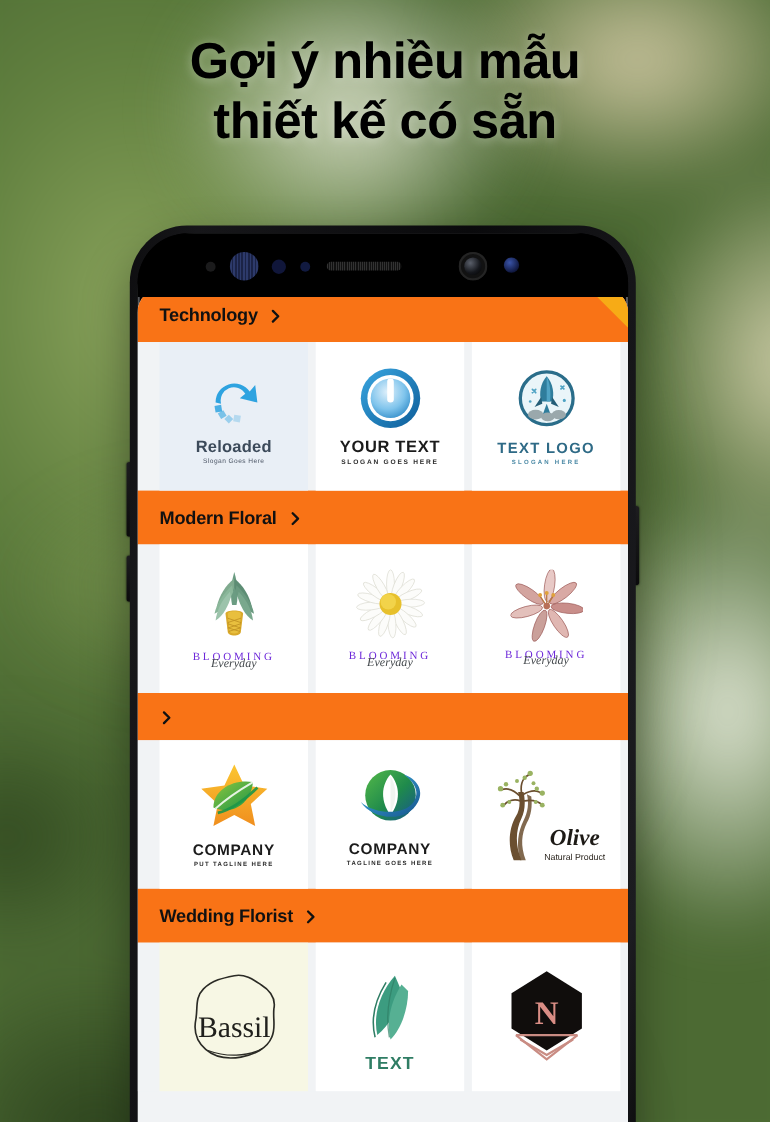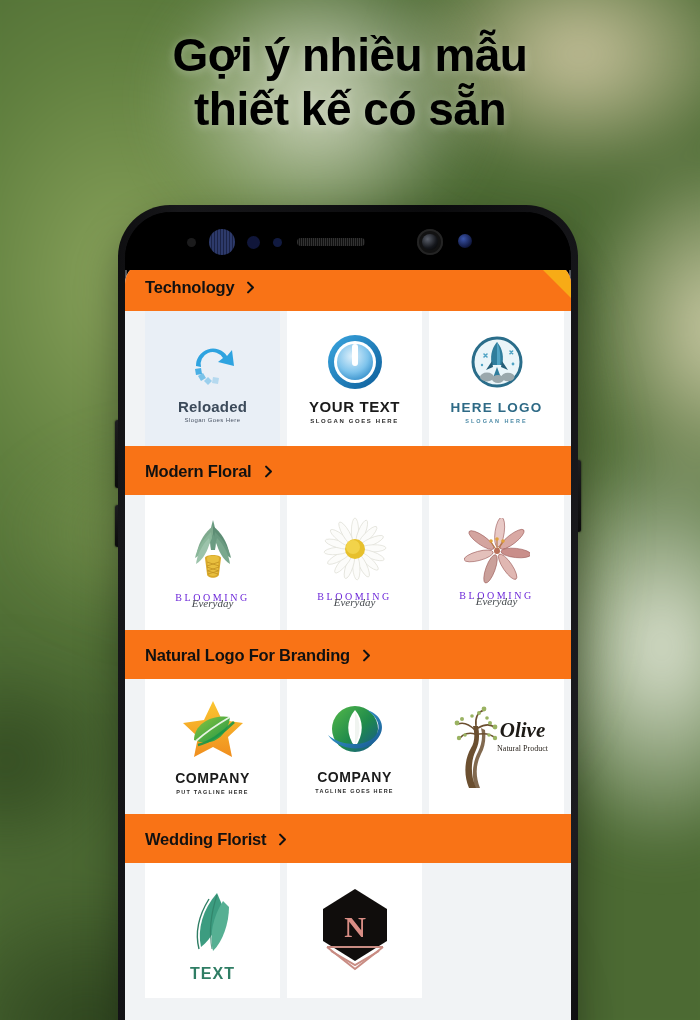--- a/index.html
+++ b/index.html
@@ -195,25 +195,25 @@
   .s-yourlogo  { font-size: 5.5px; color: #4c8aa6; margin-top: 3px; letter-spacing: 2px; font-weight: bold; }
 
   
   .t-bloom { font-size: 10px; color: #6d28d9; letter-spacing: 2.6px; margin-top: 6px; font-family: "Liberation Serif", serif; }
   .s-bloom { font-size: 11px; color: #43484c; font-style: italic; font-family: "Liberation Serif", serif; margin-top: -6px; }
 
   
   .t-company { font-size: 14px; font-weight: 800; color: #1b1b1b; letter-spacing: .6px; margin-top: 8px; }
   .s-company { font-size: 5.5px; font-weight: bold; color: #2b2b2b; letter-spacing: 1.2px; margin-top: 3px; }
   .t-olive { font-family: "Liberation Serif", serif; font-style: italic; font-weight: bold; font-size: 21px; color: #1d1a16; }
-  .s-olive { font-family: Liberation Serif, serif; font-size: 8px; color: #2a241d; margin-top: 1px; }
+  .s-olive { font-family: Liberation Sans, sans-serif; font-size: 8px; color: #2a241d; margin-top: 1px; }
   .t-menta { font-size: 16px; font-weight: 800; color: #2f7d64; letter-spacing: 1px; margin-top: 4px; }
 
   .stack { display:flex; flex-direction:column; align-items:center; justify-content:center; height:100%; width:100%; }
-  .olive-wrap { display:flex; align-items:flex-start; justify-content:center; gap:0px; width:100%; }
+  .olive-wrap { display:flex; align-items:flex-end; justify-content:center; gap:0px; width:100%; }
 </style>
 </head>
 <body>
 
 <div id="bg">
   <div class="layer base"></div>
   <div class="layer blotch1"></div>
   <div class="layer blotch2"></div>
   <div class="layer blotch3"></div>
 </div>
@@ -310,21 +310,21 @@
                   <ellipse cx="31" cy="45" rx="6" ry="4"></ellipse>
                   <ellipse cx="41" cy="43" rx="6.5" ry="4.2"></ellipse>
                 </g>
                 <g stroke="#4fa3c4" stroke-width="1.6" stroke-linecap="round">
                   <path d="M17 20 l3 3 M20 20 l-3 3"></path>
                   <path d="M43 17 l2.6 2.6 M45.6 17 l-2.6 2.6"></path>
                 </g>
                 <circle cx="46" cy="30" r="1.4" fill="#4fa3c4"></circle>
                 <circle cx="15" cy="31" r="1.2" fill="#4fa3c4"></circle>
               </svg>
-              <div class="t-yourlogo">HERE LOGO</div>
+              <div class="t-yourlogo">TEXT LOGO</div>
               <div class="s-yourlogo">SLOGAN HERE</div>
             </div>
           </div>
         </div>
 
         <div class="sec-head">
           <span class="sec-title">Modern Floral</span>
           <svg class="chev" viewBox="0 0 16 16">
             <path d="M5 2 L11 8 L5 14" fill="none" stroke="#111" stroke-width="2.6" stroke-linecap="round" stroke-linejoin="round"></path>
           </svg>
@@ -406,21 +406,20 @@
                 <circle cx="33" cy="21" r="1.8" fill="#e0a23c"></circle>
                 <circle cx="33" cy="33" r="3" fill="#b86f58"></circle>
               </svg>
               <div class="t-bloom">BLOOMING</div>
               <div class="s-bloom">Everyday</div>
             </div>
           </div>
         </div>
 
         <div class="sec-head">
-          <span class="sec-title">Natural Logo For Branding</span>
           <svg class="chev" viewBox="0 0 16 16">
             <path d="M5 2 L11 8 L5 14" fill="none" stroke="#111" stroke-width="2.6" stroke-linecap="round" stroke-linejoin="round"></path>
           </svg>
         </div>
         <div class="row">
 
           <div class="card">
             <div class="stack">
               <svg class="logo-art" width="70" height="64" viewBox="0 0 70 64">
                 <defs>
@@ -505,20 +504,29 @@
         </div>
 
         <div class="sec-head">
           <span class="sec-title">Wedding Florist</span>
           <svg class="chev" viewBox="0 0 16 16">
             <path d="M5 2 L11 8 L5 14" fill="none" stroke="#111" stroke-width="2.6" stroke-linecap="round" stroke-linejoin="round"></path>
           </svg>
         </div>
         <div class="row">
 
+          <div class="card tint-cream">
+            <div class="stack" style="justify-content:flex-start;padding-top:24px;">
+              <svg width="92" height="90" viewBox="0 0 92 90" style="position:relative;">
+                <path d="M46 6 C56 4 64 10 70 14 C78 19 84 26 82 36 C81 46 84 54 80 62 C76 72 64 78 52 80 C40 82 28 80 20 73 C12 66 9 56 11 46 C13 35 10 26 18 18 C26 10 36 8 46 6 Z" fill="none" stroke="#2b2b25" stroke-width="1.5" stroke-linejoin="round"></path>
+                <text x="46" y="62" text-anchor="middle" font-family="Liberation Serif, serif" font-size="27" fill="#20201c">Bassil</text>
+                <path d="M22 74 C38 80 58 80 72 72" fill="none" stroke="#2b2b25" stroke-width="1.2"></path>
+              </svg>
+            </div>
+          </div>
 
           <div class="card">
             <div class="stack" style="justify-content:flex-start;padding-top:26px;">
               <svg width="60" height="72" viewBox="0 0 60 72">
                 <path d="M34 4 C20 20 14 40 18 58 C28 50 38 34 40 18 Z" fill="#3c9c80"></path>
                 <path d="M40 12 C30 28 26 46 30 62 C40 52 46 34 46 18 Z" fill="#56b093"></path>
                 <path d="M26 10 C16 26 12 44 16 60" fill="none" stroke="#2f7d64" stroke-width="1.4"></path>
                 <path d="M34 6 C28 24 26 44 29 60" fill="none" stroke="#2f7d64" stroke-width="1.2" opacity="0.7"></path>
               </svg>
               <div class="t-menta">TEXT</div>

